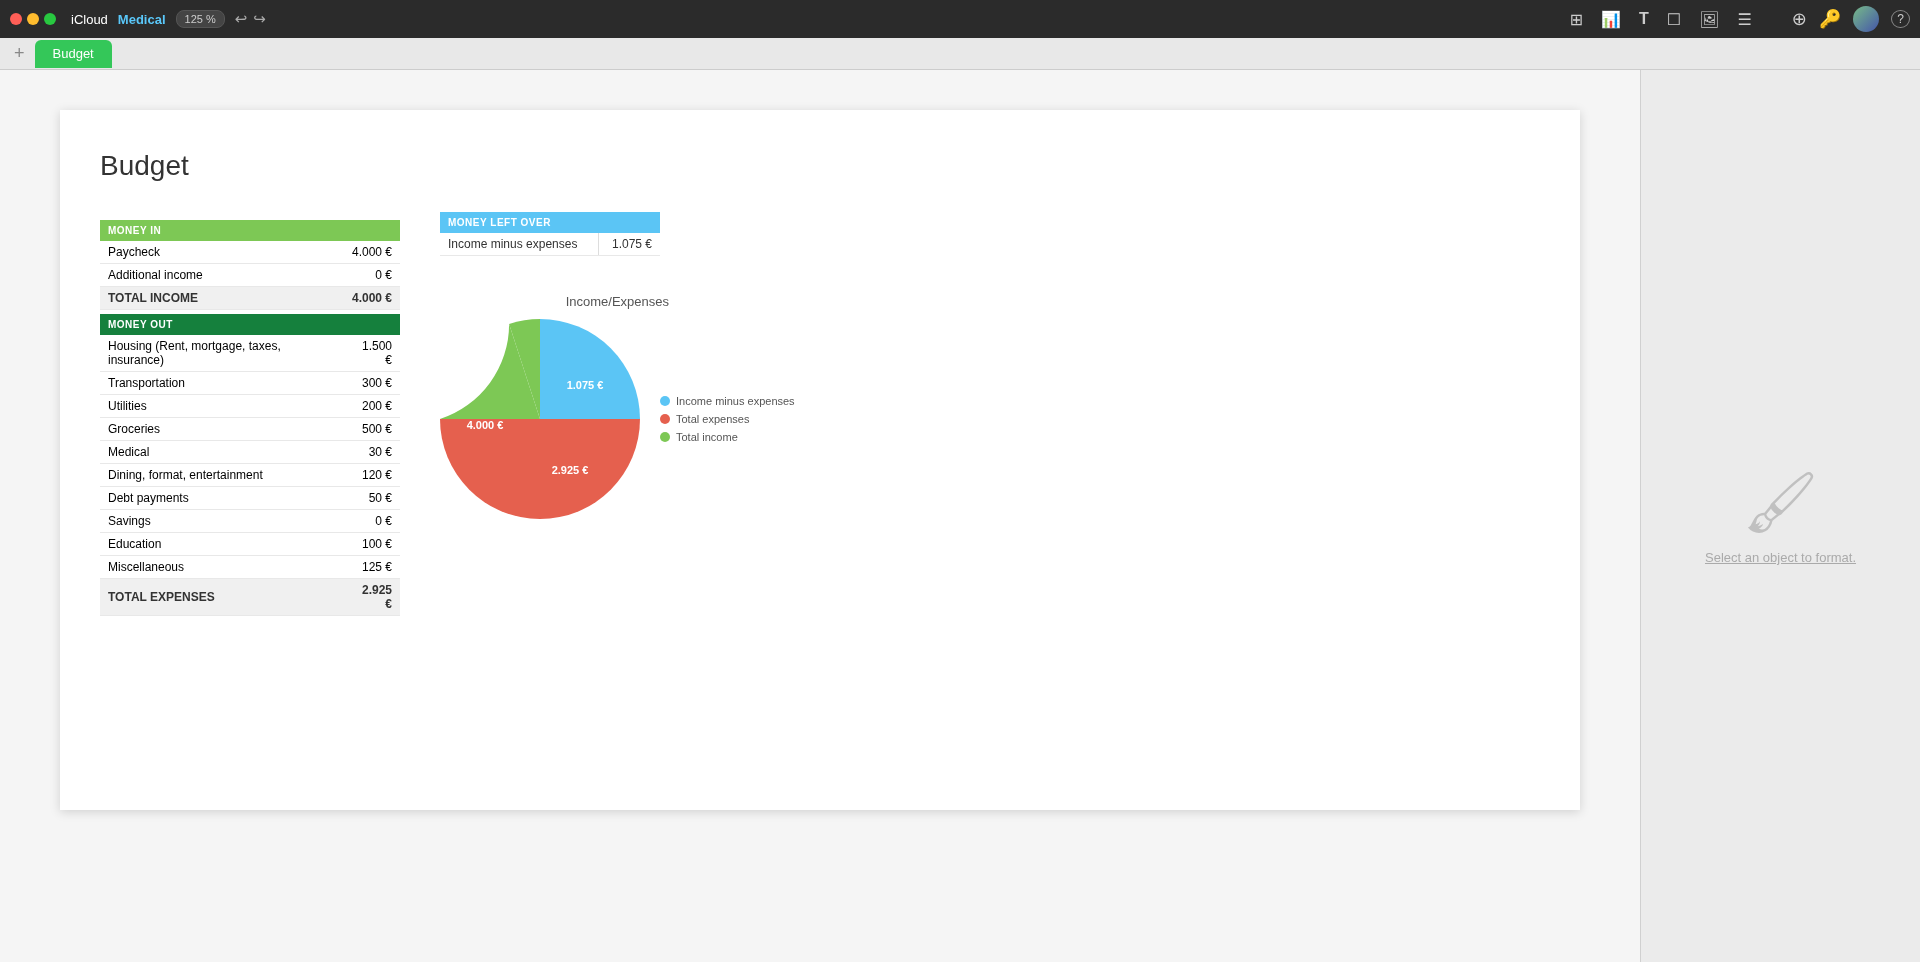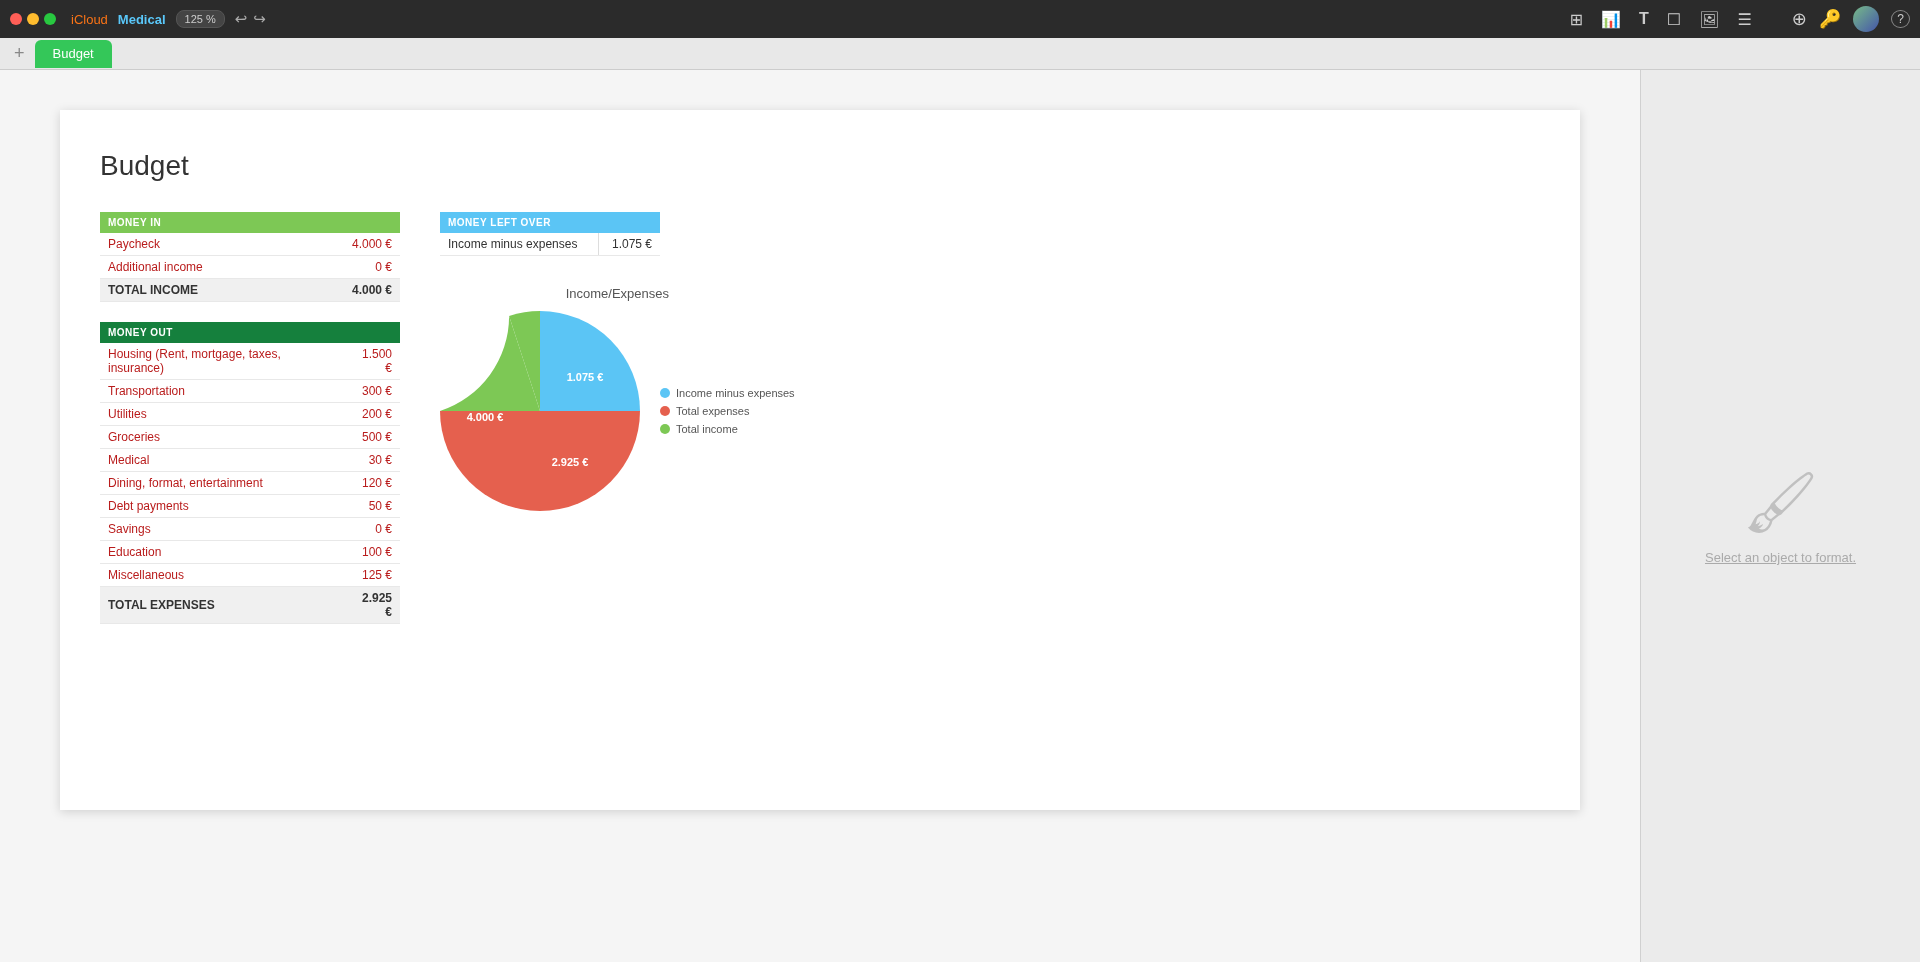--- a/index.html
+++ b/index.html
@@ -3,21 +3,21 @@
   <meta charset="utf-8">
   <style>
     * { box-sizing: border-box; margin: 0; padding: 0; }
     body { font-family: -apple-system, BlinkMacSystemFont, 'Helvetica Neue', Arial, sans-serif; background: #f0f0f0; overflow: hidden; }
 
     
     #topbar {
       display: flex; align-items: center; background: #2b2b2b; height: 38px;
       padding: 0 10px; gap: 10px;
     }
-    #topbar .icloud { color: #f97316; font-size: 13px; font-weight: 300; }
+    #topbar .icloud { color: #ffffff; font-size: 13px; font-weight: 300; }
     #topbar .numbers { color: #5ac8fa; font-size: 13px; font-weight: 600; }
     #topbar .win-controls { display: flex; gap: 5px; margin-right: 5px; }
     #topbar .win-btn { width: 12px; height: 12px; border-radius: 50%; background: #555; }
     #topbar .zoom-pill {
       background: #444; color: #ccc; font-size: 11px; border-radius: 8px;
       padding: 2px 8px; border: 1px solid #555;
     }
     #topbar .undo-redo { display: flex; gap: 6px; color: #aaa; font-size: 15px; }
     #topbar .tb-icons { display: flex; gap: 18px; margin-left: auto; color: #ccc; font-size: 16px; }
     #topbar .tb-right { display: flex; gap: 12px; align-items: center; margin-left: 30px; color: #ccc; }
@@ -46,47 +46,47 @@
       background: white; min-width: 900px; min-height: 700px;
       box-shadow: 0 2px 10px rgba(0,0,0,0.15); padding: 40px;
     }
 
     .page-title {
       font-size: 28px; font-weight: 300; color: #333; margin-bottom: 30px;
     }
 
     
     .tables-row { display: flex; gap: 20px; align-items: flex-start; }
-    .left-col { display: flex; flex-direction: column; gap: 20px; }
+    .left-col { display: flex; flex-direction: column; gap: 4px; margin-top: 8px; }
 
     .budget-table { border-collapse: collapse; font-size: 12px; width: 300px; }
     .budget-table th.header-cell {
       text-align: left; padding: 5px 8px; font-size: 10px; font-weight: 600;
       color: white; letter-spacing: 0.5px;
     }
-    .budget-table td { padding: 4px 8px; border-bottom: 1px solid #e8e8e8; color: #b91c1c; }
+    .budget-table td { padding: 4px 8px; border-bottom: 1px solid #e8e8e8; color: #000000; }
     .budget-table td.value { text-align: right; }
     .budget-table tr.total-row td { background: #f0f0f0; font-weight: 600; color: #333; }
     .header-green { background: #7dc855; }
     .header-red { background: #15803d; }
     .header-blue { background: #5bc5f5; }
 
     
     .right-col { display: flex; flex-direction: column; gap: 20px; margin-left: 20px; }
 
     .money-left-table { border-collapse: collapse; font-size: 12px; width: 220px; }
     .money-left-table th.header-cell {
       text-align: left; padding: 5px 8px; font-size: 10px; font-weight: 600;
       color: white; letter-spacing: 0.5px;
     }
     .money-left-table td { padding: 4px 8px; border-bottom: 1px solid #e8e8e8; color: #333; }
     .money-left-table td.value { text-align: right; border-left: 1px solid #ddd; }
 
     
-    .chart-container { margin-top: 10px; }
+    .chart-container { margin-top: 18px; }
     .chart-title { font-size: 13px; color: #555; text-align: center; margin-bottom: 10px; }
     .chart-area { display: flex; align-items: center; gap: 20px; }
     .legend { display: flex; flex-direction: column; gap: 6px; font-size: 11px; color: #555; }
     .legend-item { display: flex; align-items: center; gap: 6px; }
     .legend-dot { width: 10px; height: 10px; border-radius: 50%; }
 
     
     #right-panel {
       width: 280px; background: #ebebeb; border-left: 1px solid #d0d0d0;
       display: flex; flex-direction: column; align-items: center; justify-content: center;

